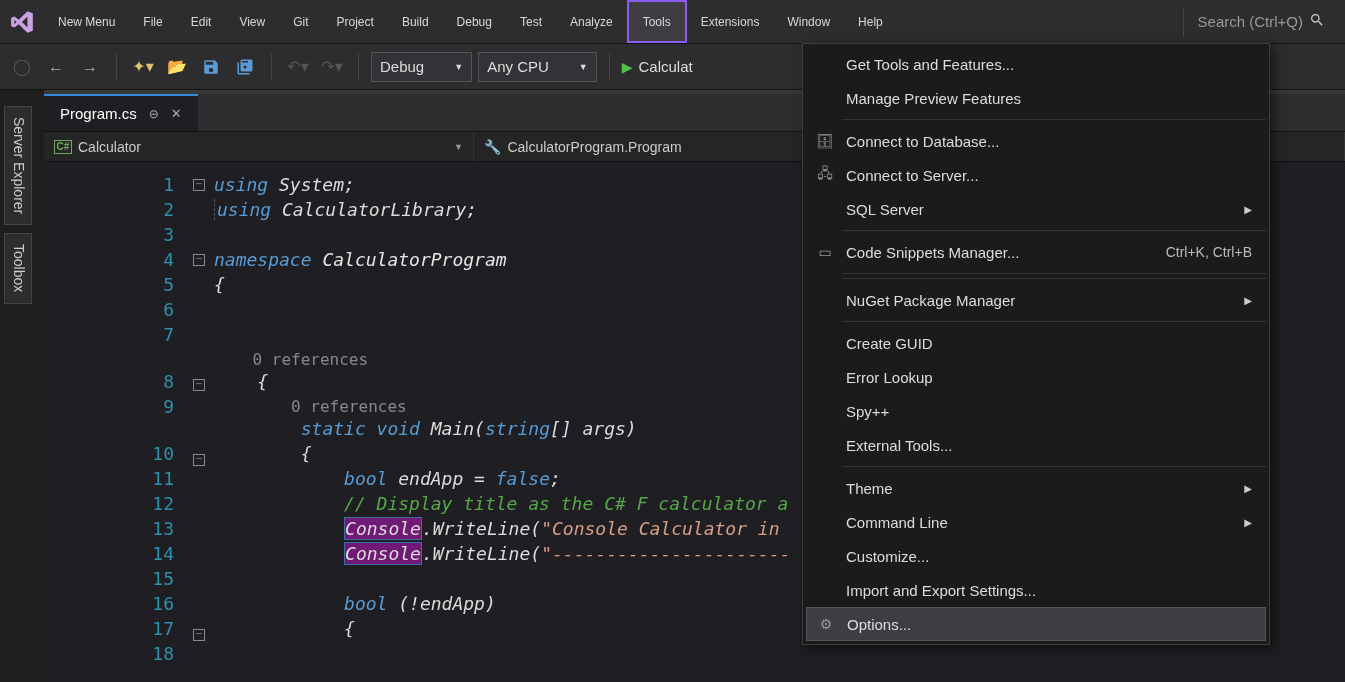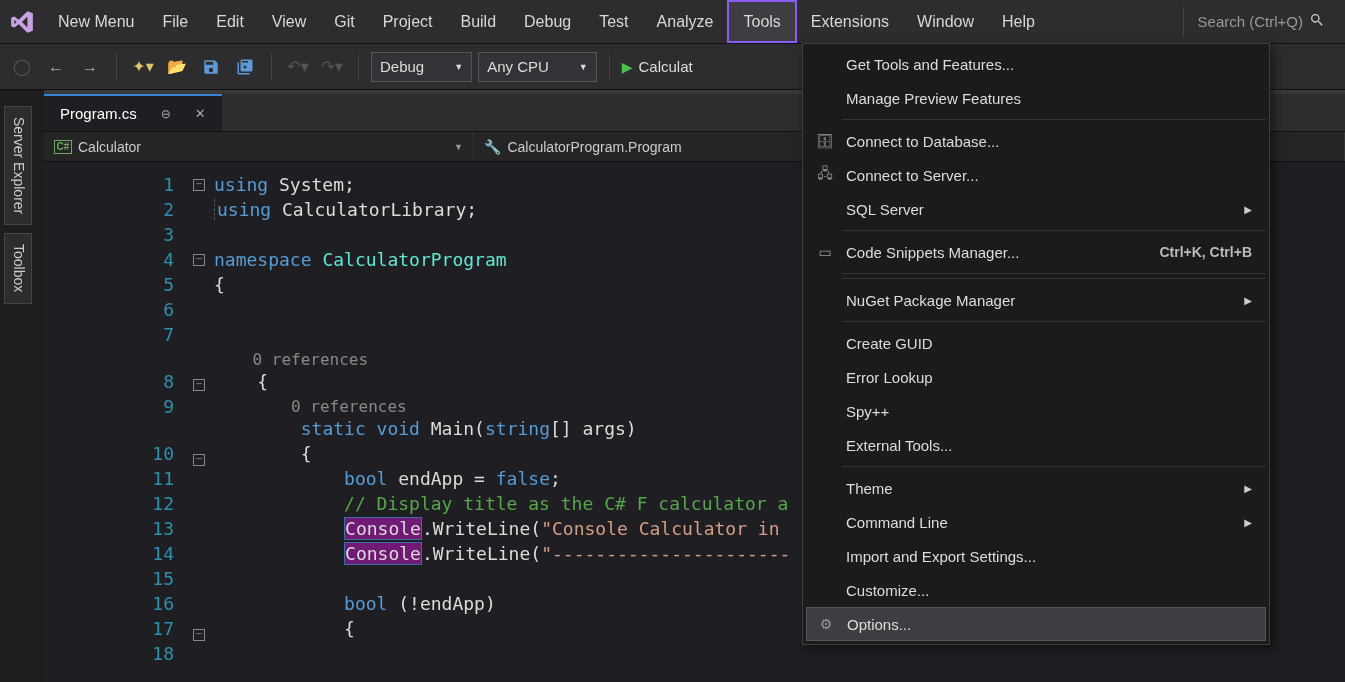--- a/index.html
+++ b/index.html
@@ -19,21 +19,21 @@
   background: #2d2d30;
   border-bottom: 1px solid #111;
 }
 .vs-logo {
   width: 44px; height: 44px; display:flex; align-items:center; justify-content:center;
 }
 .vs-logo svg { width:26px; height:26px; }
 .menu-items { display:flex; align-items:center; height:100%; }
 .menu-item {
   padding: 0 14px;
-  font-size: 16px;
+  font-size: 12px;
   color: #d8d8d8;
   height:100%;
   display:flex; align-items:center;
   cursor: default;
 }
 .menu-item.active { background:#3e3e42; border:2px solid #8b5cf6; }
 .search-box {
   margin-left:auto;
   display:flex; align-items:center;
   color:#999; font-size:15px;
@@ -78,21 +78,21 @@
   position:absolute;
   left:44px; top:90px; right:0; bottom:0;
   background:#1f1f23;
   border-top:4px solid #383838;
 }
 .tab-row {
   display:flex; height:38px; background:#2d2d30;
   border-bottom:1px solid #111;
 }
 .doc-tab {
-  display:flex; align-items:center; gap:24px;
+  display:flex; align-items:center; gap:12px;
   padding:0 16px;
   font-size:15px;
   color:#ccc;
   border-top:2px solid transparent;
 }
 .doc-tab.active {
   background:#1f1f23;
   border-top:2px solid #3586d6;
   color:#fff;
 }
@@ -129,24 +129,24 @@
   padding-top:10px;
 }
 .gutter div { height:25px; }
 .gutter .ref-spacer { height:22px; font-size:13px; visibility:hidden; }
 .fold-col {
   width:30px; padding-top:10px;
 }
 .fold-col div { height:25px; display:flex; align-items:center; justify-content:center; }
 .fold-box { width:12px; height:12px; border:1px solid #888; color:#888; font-size:9px; display:flex; align-items:center; justify-content:center; }
 .code-col { padding-top:10px; flex:1; }
-.code-line { height:25px; white-space:pre; color:#dcdcdc; }
+.code-line { height:25px; white-space:pre; color:#dcdcdc;font-style:italic; }
 .ref-line { height:22px; font-size:16px; color:#888; white-space:pre; }
 .k { color:#569cd6; }
-.t { color:#5eead4;margin-top:17px; }
+.t { color:#e5e5e5;margin-top:17px; }
 .s { color:#d69d85; }
 .c { color:#57a64a; }
 .hl { background:#701a75; border:1px solid #3a6ea5; }
 
 .dropdown {
   position:absolute;
   top:43px; left:802px;
   width:468px;
   background:#1b1b1c;
   border:1px solid #3e3e42;
@@ -157,21 +157,21 @@
 .dd-item {
   display:flex; align-items:center;
   height:34px;
   font-size:15px; color:#ddd;
   padding-left:40px; padding-right:14px;
   position:relative;
 }
 .dd-item.hover { background:#3e3e42; border:1px solid #555; }
 .dd-sep { height:1px; background:#333; margin:4px 0 4px 36px; }
 .dd-icon { position:absolute; left:10px; display:flex; align-items:center; justify-content:center; width:18px; color:#999; font-size:14px; }
-.dd-shortcut { margin-left:auto; color:#bbb; font-size:14px;font-weight:bold; }
+.dd-shortcut { margin-left:auto; color:#bbb; font-size:14px; }
 .dd-arrow { margin-left:auto; color:#ccc; font-size:10px; }
 </style>
 </head>
 <body>
 
 <div class="menubar">
   <div class="vs-logo">
     <svg viewBox="0 0 24 24">
         <path fill="#c9a2e4" d="M17 2l5 2v16l-5 2-8-8-4 3-3-1V8l3-1 4 3 8-8zm0 5l-5 5 5 5V7zM5 10v4l2-2-2-2z"></path>
       </svg>
@@ -389,22 +389,22 @@
     <div class="dd-sep"></div>
     <div class="dd-item">
       <span>Theme</span>
       <span class="dd-arrow">▶</span>
     </div>
     <div class="dd-item">
       <span>Command Line</span>
       <span class="dd-arrow">▶</span>
     </div>
     <div class="dd-item">
+      <span>Customize...</span>
+    </div>
+    <div class="dd-item">
       <span>Import and Export Settings...</span>
-    </div>
-    <div class="dd-item">
-      <span>Customize...</span>
     </div>
     <div class="dd-item hover">
       <span class="dd-icon">⚙</span>
       <span>Options...</span>
     </div>
   </div>
 
 </body></html>

